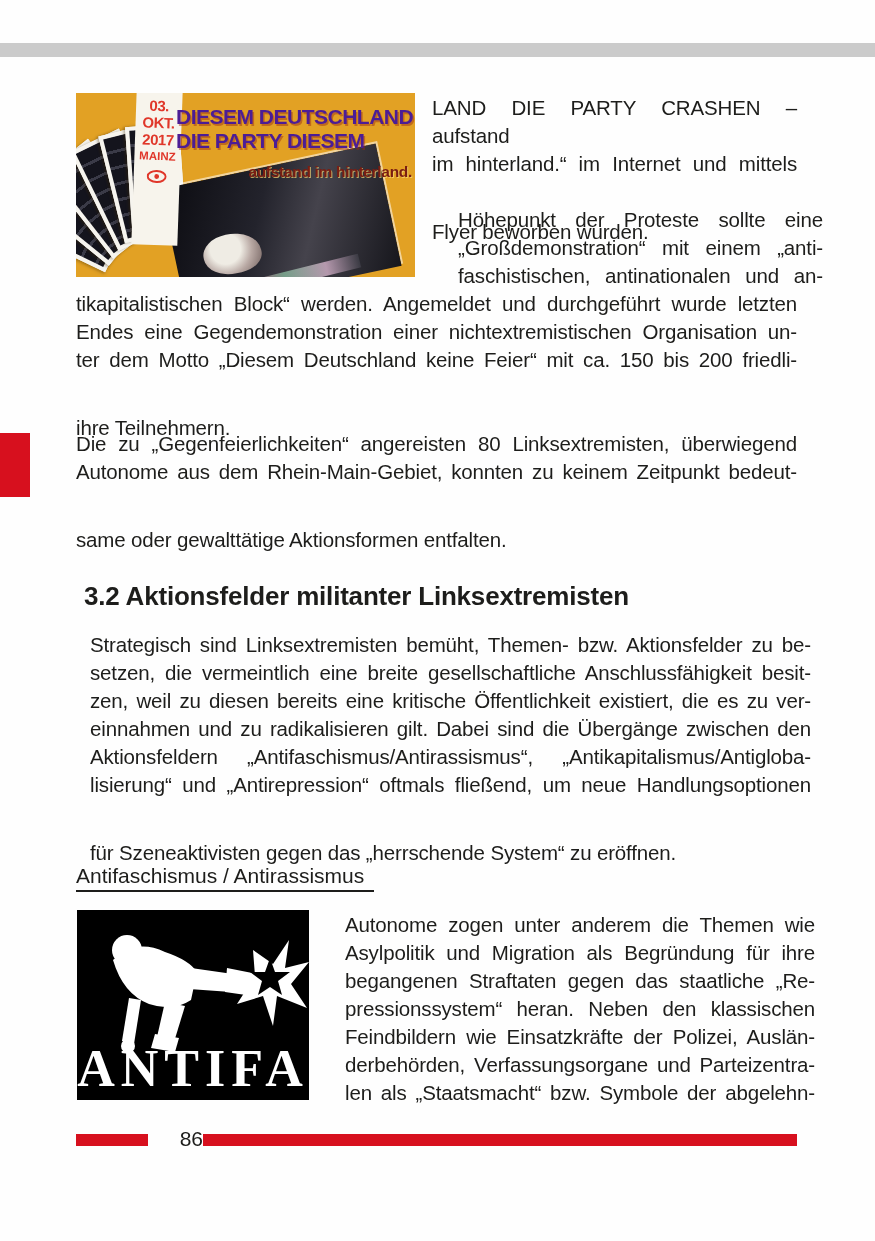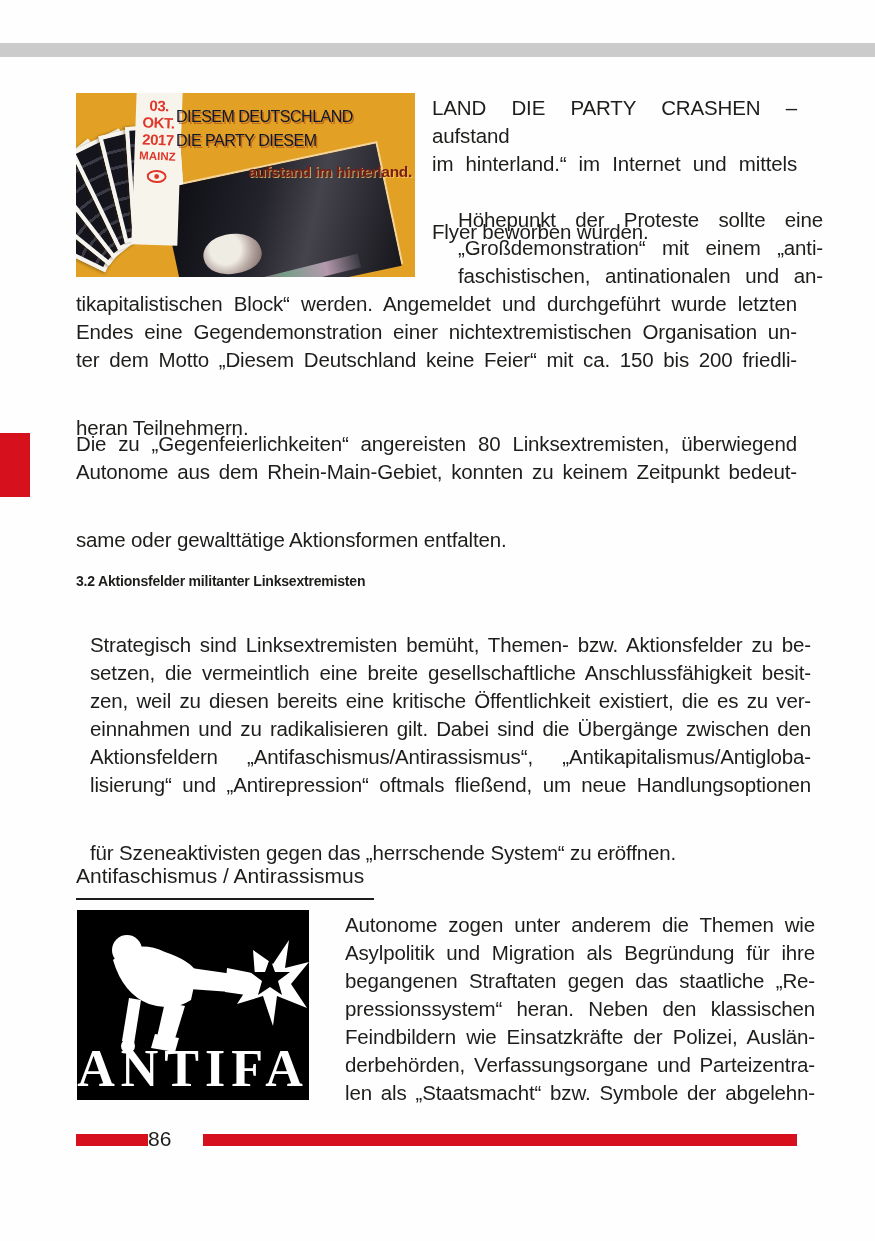--- a/index.html
+++ b/index.html
@@ -11,32 +11,32 @@
   .tblock{position:absolute;font-size:20.5px;line-height:28px;letter-spacing:-0.15px;color:#1d1d1b;}
   .line{text-align:justify;text-align-last:justify;}
   .line.last{text-align-last:left;margin-top:40px;}
   .para1a{left:432px;top:94px;width:365px;}
   .para1b{left:458px;top:206px;width:365px;}
   .para1c{left:76px;top:290px;width:721px;}
   .para2{left:76px;top:430px;width:721px;}
   .para3{left:90px;top:631px;width:721px;}
   .para4{left:317px;top:911px;width:470px;margin-left:28px;}
 
-  .heading{position:absolute;left:76px;top:573px;width:721px;margin:0;
-           font-size:14px;font-weight:bold;letter-spacing:-0.2px;}
+  .heading{position:absolute;left:76px;top:573px;width:721px;margin:8px;
+           font-size:26px;font-weight:bold;letter-spacing:-0.2px;}
   .subheading{position:absolute;left:76px;top:864px;width:721px;font-size:21px;}
-  .subheading .underlined{display:inline-block;border-bottom:2px solid #1d1d1b;padding-right:10px;padding-bottom:10px;}
+  .subheading .underlined{display:inline-block;border-bottom:2px solid #1d1d1b;padding-right:10px;padding-bottom:2px;}
 
   .red-marker{position:absolute;left:0;top:433px;width:30px;height:64px;background:#d7101e;}
 
   
   .footer-bar{position:absolute;height:12px;background:#d7101e;top:1134px;}
   .footer-bar.left{left:76px;width:72px;}
   .footer-bar.right{left:203px;width:594px;}
-  .page-num{position:absolute;left:148px;top:1127px;width:55px;text-align:left;
+  .page-num{position:absolute;left:148px;top:1127px;width:55px;text-align:right;
             font-size:21px;color:#1d1d1b;}
 
   
   .flyer{position:absolute;left:76px;top:93px;width:339px;height:184px;background:#e2a124;overflow:hidden;}
   .fan{position:absolute;left:0;top:0;width:170px;height:184px;}
   .fan-card{position:absolute;left:40px;top:34px;width:54px;height:110px;background:#f6f4ee;
             border:4px solid #f6f4ee;box-sizing:border-box;transform-origin:50% 92%;
             box-shadow:-2px 0 3px rgba(60,40,0,0.35);}
   .fan-card .inner{width:100%;height:100%;
      background:repeating-linear-gradient(#14141d 0 13px,#3a3a47 13px 16px);}
@@ -53,21 +53,21 @@
      background:radial-gradient(circle at 40% 35%,#efece4 0 35%,#b9a9a4 60%,#6b5a58 100%);}
   .photo-strip{position:absolute;left:10px;bottom:4px;width:170px;height:14px;
      background:linear-gradient(90deg,#b64a77 0 30%,#7fae94 55%,#caa9c0 80%,#3d3d46 100%);
      transform:rotate(-2deg);opacity:0.85;}
   .flyer-strip{position:absolute;left:58px;top:-2px;width:46px;height:154px;background:#f7f4ec;
      transform:rotate(2deg);text-align:center;padding-top:6px;box-sizing:border-box;
      font-weight:bold;font-size:15px;line-height:17px;color:#e0372a;letter-spacing:-0.5px;}
   .flyer-strip .strip-city{font-size:11.5px;letter-spacing:0;}
   .strip-eye{margin-top:4px;}
   .flyer-headline{position:absolute;left:100px;top:12px;width:239px;
-     font-size:16px;line-height:24px;font-weight:400;color:#0f172a;letter-spacing:-0.5px;
+     font-size:21px;line-height:24px;font-weight:700;color:#4c1d95;letter-spacing:-0.5px;
      text-shadow:1.5px 1.5px 0 rgba(150,40,20,0.45);white-space:nowrap;}
   .flyer-subline{position:absolute;right:3px;top:70px;width:260px;text-align:right;
      font-size:15.5px;font-weight:800;color:#7a1d12;letter-spacing:-0.3px;
      text-shadow:1px 1px 0 rgba(250,220,120,0.7);}
 
   
   .antifa{position:absolute;left:77px;top:910px;width:192px;height:190px;background:#000;}
   .antifa svg{display:block;}
 </style>
 </head>
@@ -128,21 +128,21 @@
     </div>
   <div class="tblock para1b">
       <div class="line">Höhepunkt der Proteste sollte eine</div>
       <div class="line">„Großdemonstration“ mit einem „anti-</div>
       <div class="line">faschistischen, antinationalen und an-</div>
     </div>
   <div class="tblock para1c">
       <div class="line">tikapitalistischen Block“ werden. Angemeldet und durchgeführt wurde letzten</div>
       <div class="line">Endes eine Gegendemonstration einer nichtextremistischen Organisation un-</div>
       <div class="line">ter dem Motto „Diesem Deutschland keine Feier“ mit ca. 150 bis 200 friedli-</div>
-      <div class="line last">heran Teilnehmern.</div>
+      <div class="line last">ihre Teilnehmern.</div>
     </div>
 
   <div class="red-marker"></div>
   <div class="tblock para2">
       <div class="line">Die zu „Gegenfeierlichkeiten“ angereisten 80 Linksextremisten, überwiegend</div>
       <div class="line">Autonome aus dem Rhein-Main-Gebiet, konnten zu keinem Zeitpunkt bedeut-</div>
       <div class="line last">same oder gewalttätige Aktionsformen entfalten.</div>
     </div>
 
   <h2 class="heading">3.2 Aktionsfelder militanter Linksextremisten</h2>

